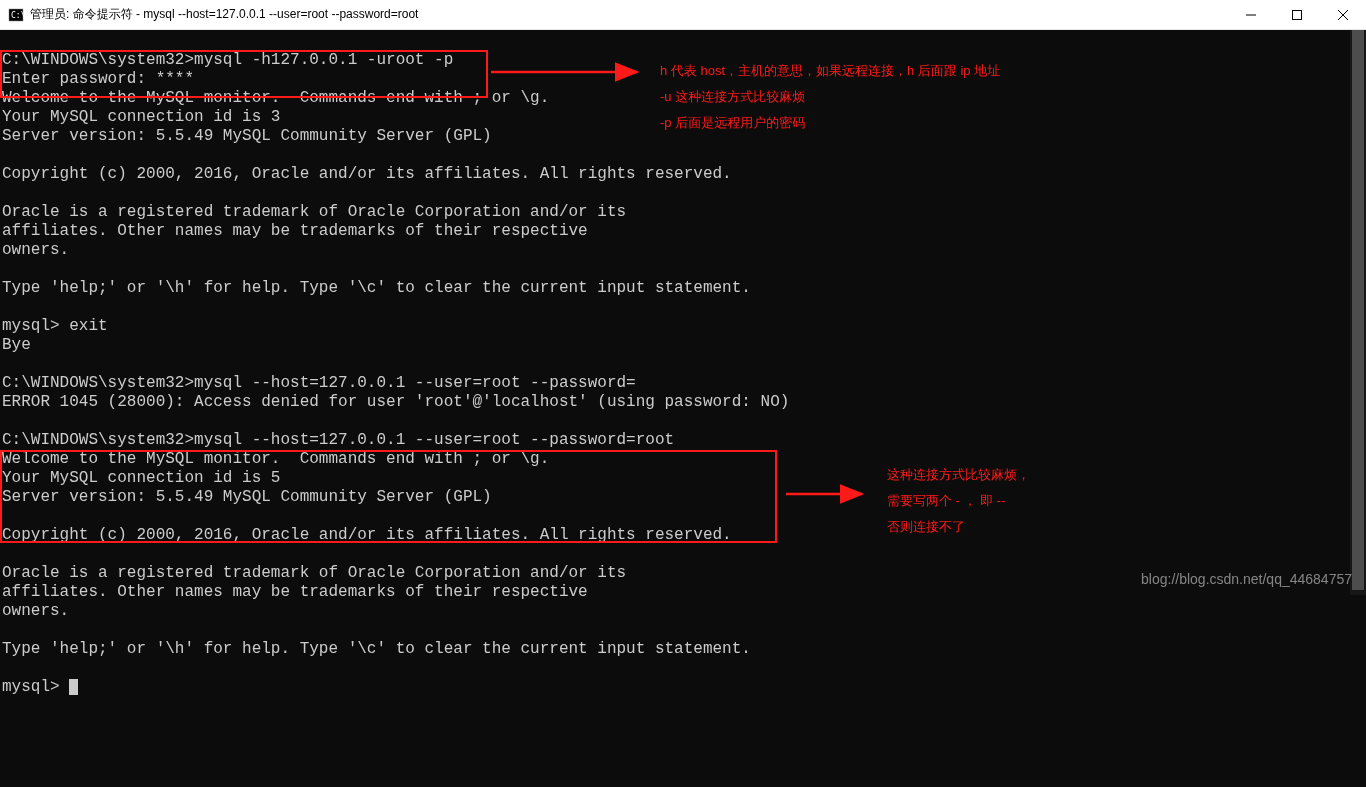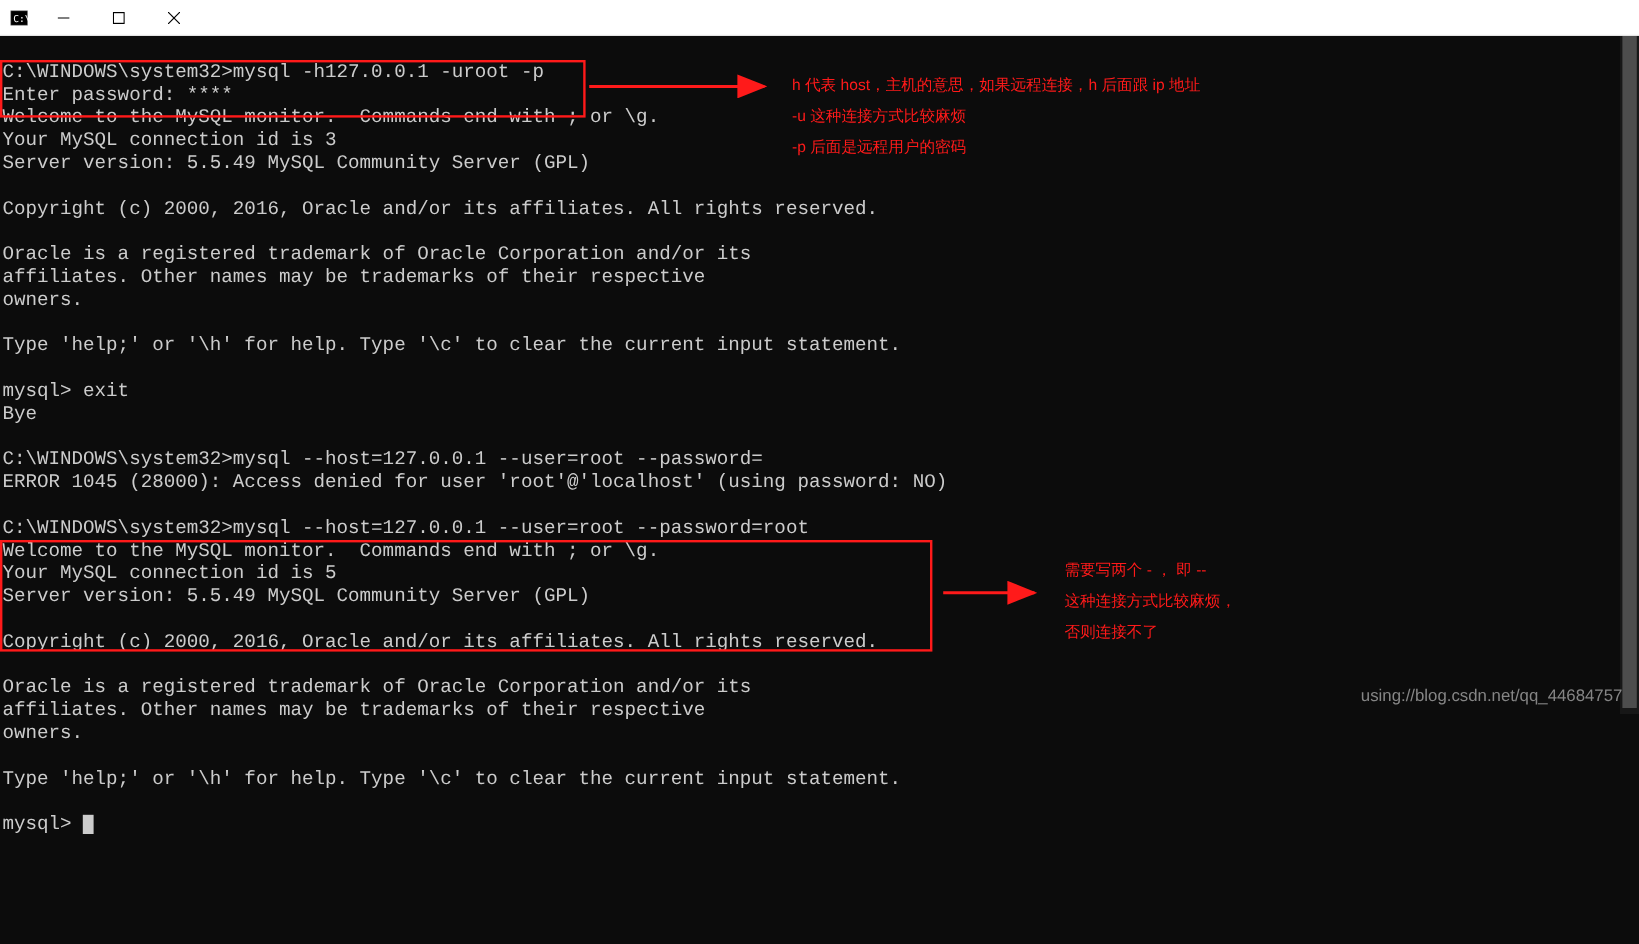--- a/index.html
+++ b/index.html
@@ -104,20 +104,21 @@
 </head>
 <body>
 
 <div class="titlebar">
   <div class="titlebar-icon">
     <svg width="16" height="16" viewBox="0 0 16 16">
       <rect x="1" y="2" width="14" height="12" fill="#000" stroke="#888" stroke-width="0.5"></rect>
       <text x="3" y="11" font-size="8" fill="#fff" font-family="monospace">C:\</text>
     </svg>
   </div>
+  <div class="titlebar-title">管理员: 命令提示符 - mysql  --host=127.0.0.1 --user=root --password=root</div>
   <div class="win-controls">
     <div class="win-btn">
       <svg width="10" height="10" viewBox="0 0 10 10">
           <line x1="0" y1="5" x2="10" y2="5" stroke="#000" stroke-width="1"></line>
         </svg>
     </div>
     <div class="win-btn">
       <svg width="10" height="10" viewBox="0 0 10 10">
           <rect x="0.5" y="0.5" width="9" height="9" fill="none" stroke="#000" stroke-width="1"></rect>
         </svg>
@@ -156,23 +157,23 @@
   <svg class="arrow" style="left:784px; top:452px;" width="90" height="24">
     <defs>
         <marker id="ah2" markerWidth="10" markerHeight="8" refX="9" refY="4" orient="auto">
           <polygon points="0 0, 10 4, 0 8" fill="#ff1a1a"></polygon>
         </marker>
       </defs>
     <line x1="2" y1="12" x2="78" y2="12" stroke="#ff1a1a" stroke-width="2.5" marker-end="url(#ah2)"></line>
   </svg>
 
   <div class="annot" style="left:887px; top:432px;">
+    <div>这种连接方式比较麻烦，</div>
     <div>需要写两个 - ， 即 --</div>
-    <div>这种连接方式比较麻烦，</div>
     <div>否则连接不了</div>
   </div>
 
   <div class="scrollbar">
     <div class="scrollbar-thumb"></div>
   </div>
 
-  <div class="watermark">using://blog.csdn.net/qq_44684757</div>
+  <div class="watermark">blog://blog.csdn.net/qq_44684757</div>
 </div>
 
 </body></html>

